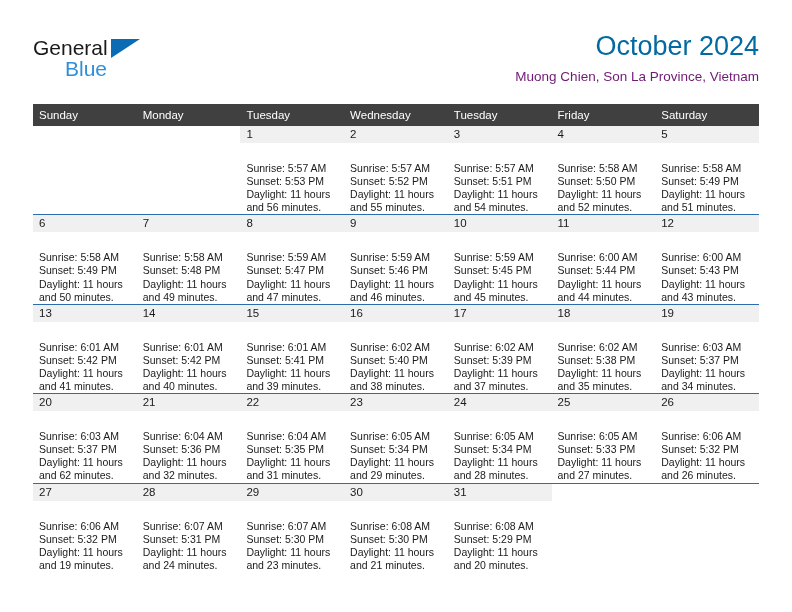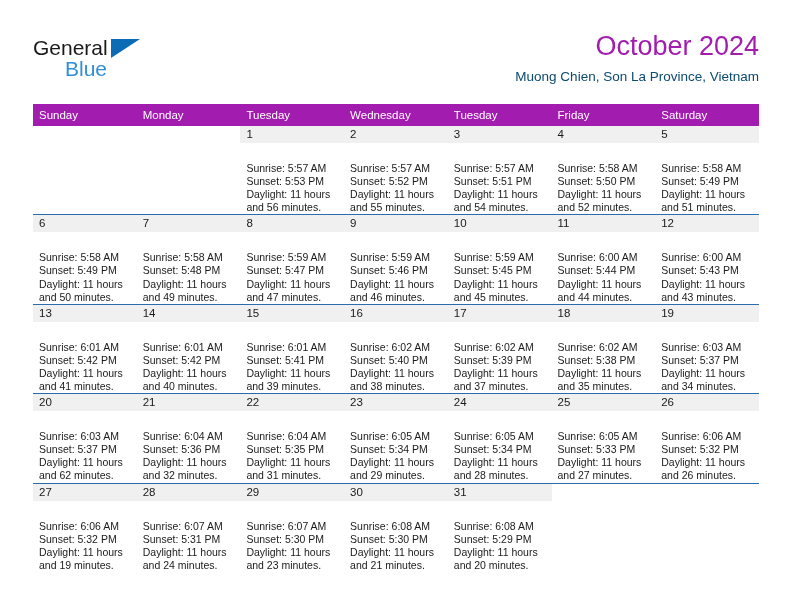--- a/index.html
+++ b/index.html
@@ -65,45 +65,45 @@
     font-weight: 400;
   }
   .title-block {
     position: absolute;
     right: 0;
     top: 0;
     text-align: right;
   }
   .cal-title {
     font-size: 27px;
-    color: #a21caf;
+    color: #0369a1;
     line-height: 32px;
     white-space: nowrap;
     font-weight: 400;
   }
   .cal-subtitle {
     margin-top: 7px;
     font-size: 13.5px;
-    color: #0c4a6e;
+    color: #701a75;
     line-height: 16px;
     white-space: nowrap;
     font-weight: 400;
   }
 
   
   .calendar {
     position: absolute;
     left: 33px;
     top: 104px;
     width: 726px;
     border-collapse: collapse;
     table-layout: fixed;
   }
   .calendar th {
-    background: #a21caf;
+    background: #404040;
     color: #ffffff;
     font-size: 11.5px;
     font-weight: normal;
     text-align: left;
     padding: 5px 0 5px 6px;
     height: 11px;
     vertical-align: middle;
     border: none;
   }
   .calendar td {

